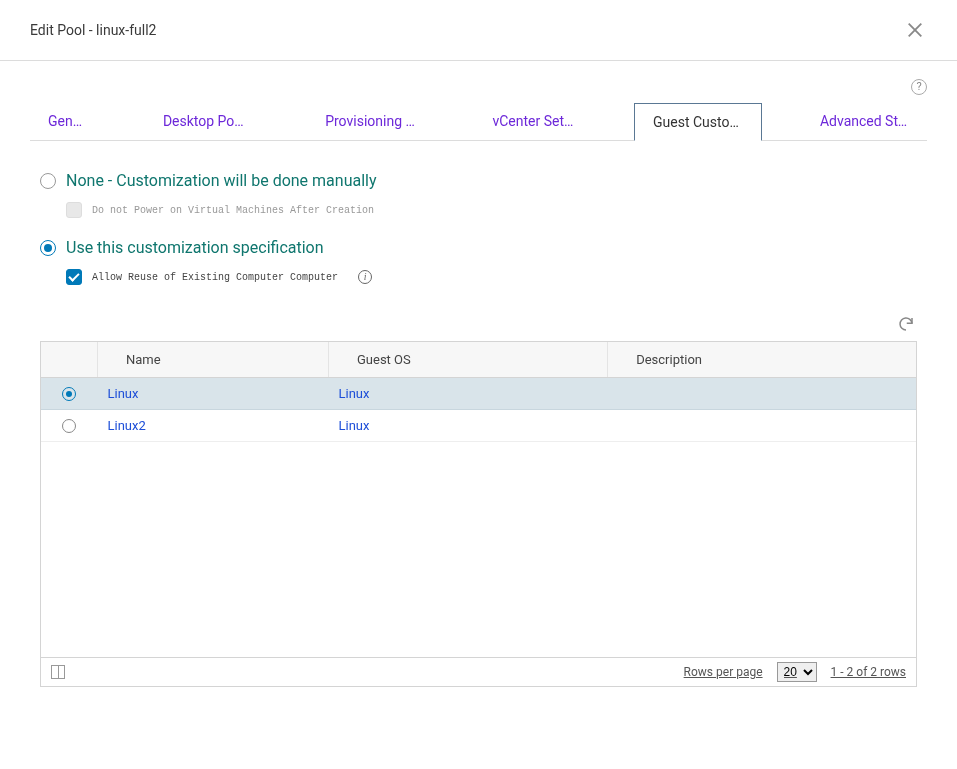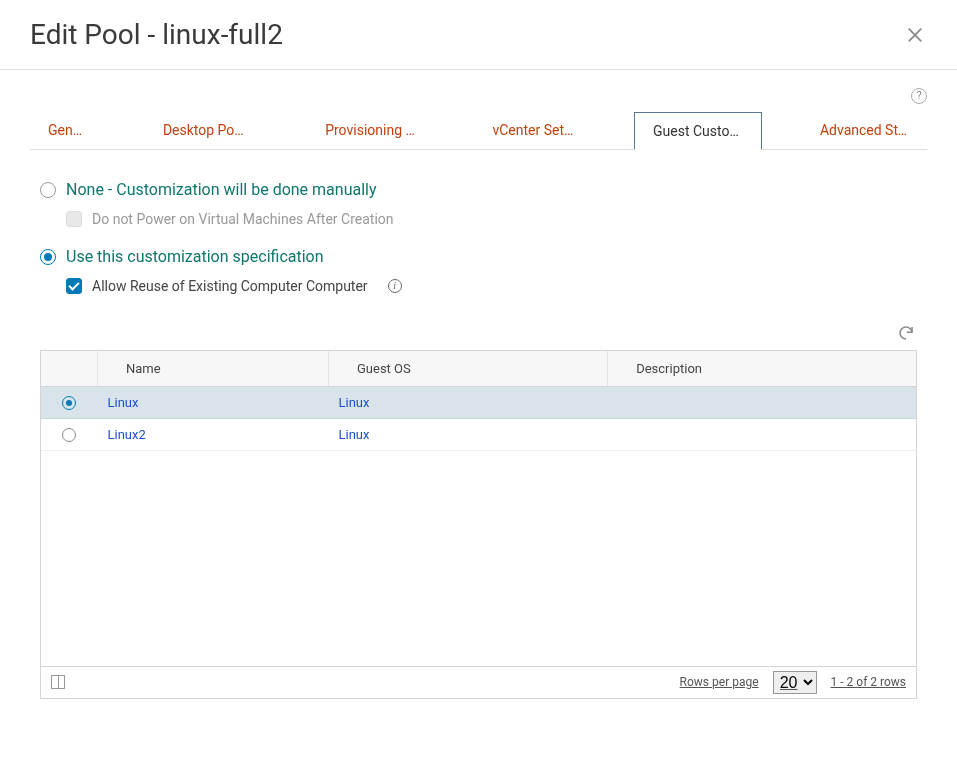--- a/index.html
+++ b/index.html
@@ -12,21 +12,21 @@
   height: 769px;
 }
 .dialog-header {
   display: flex;
   justify-content: space-between;
   align-items: center;
   padding: 18px 30px 18px 30px;
   border-bottom: 1px solid #dcdcdc;
 }
 .dialog-title {
-  font-size: 28px;
+  font-size: 14px;
   font-weight: 400;
   color: #3a3a3a;
 }
 .close-x {
   width: 24px;
   height: 24px;
   cursor: pointer;
   color: #888;
   display: flex;
   align-items: center;
@@ -52,21 +52,21 @@
 }
 
 .tabs {
   display: flex;
   border-bottom: 1px solid #dcdcdc;
   margin: 0 30px;
   padding-top: 8px;
 }
 .tab {
   padding: 10px 18px;
-  color: #c2410c;
+  color: #6d28d9;
   cursor: pointer;
   white-space: nowrap;
   overflow: hidden;
   text-overflow: ellipsis;
   font-size: 14px;
   margin-right: 40px;
 }
 .tab.active {
   border: 1px solid #5a7894;
   border-bottom: 1px solid #fff;
@@ -140,22 +140,23 @@
 .checkbox.checked::after {
   content: '';
   width: 4px;
   height: 8px;
   border: solid #fff;
   border-width: 0 2px 2px 0;
   transform: rotate(45deg);
   margin-top: -2px;
 }
 .sub-label {
-  font-size: 14px;
+  font-size: 10px;
   color: #444;
+  font-family: Liberation Mono, monospace;
 }
 .sub-label.disabled { color: #999; }
 .info-icon {
   width: 14px;
   height: 14px;
   border: 1px solid #666;
   border-radius: 50%;
   margin-left: 20px;
   font-size: 10px;
   line-height: 12px;
@@ -253,24 +254,23 @@
   flex: 1;
   border-right: 1px solid #999;
 }
 .col-toggle::after { border-right: none; }
 .footer-right {
   display: flex;
   align-items: center;
   gap: 14px;
 }
 .footer-right select {
-  font-size: 16px;
+  font-size: 12px;
   border: 1px solid #999;
   padding: 1px 2px;
-  text-align: center;
 }
 </style>
 </head>
 <body>
 
 <div class="dialog-header">
   <div class="dialog-title">Edit Pool - linux-full2</div>
   <div class="close-x">
     <svg viewBox="0 0 20 20">
         <line x1="3" y1="3" x2="17" y2="17"></line>

